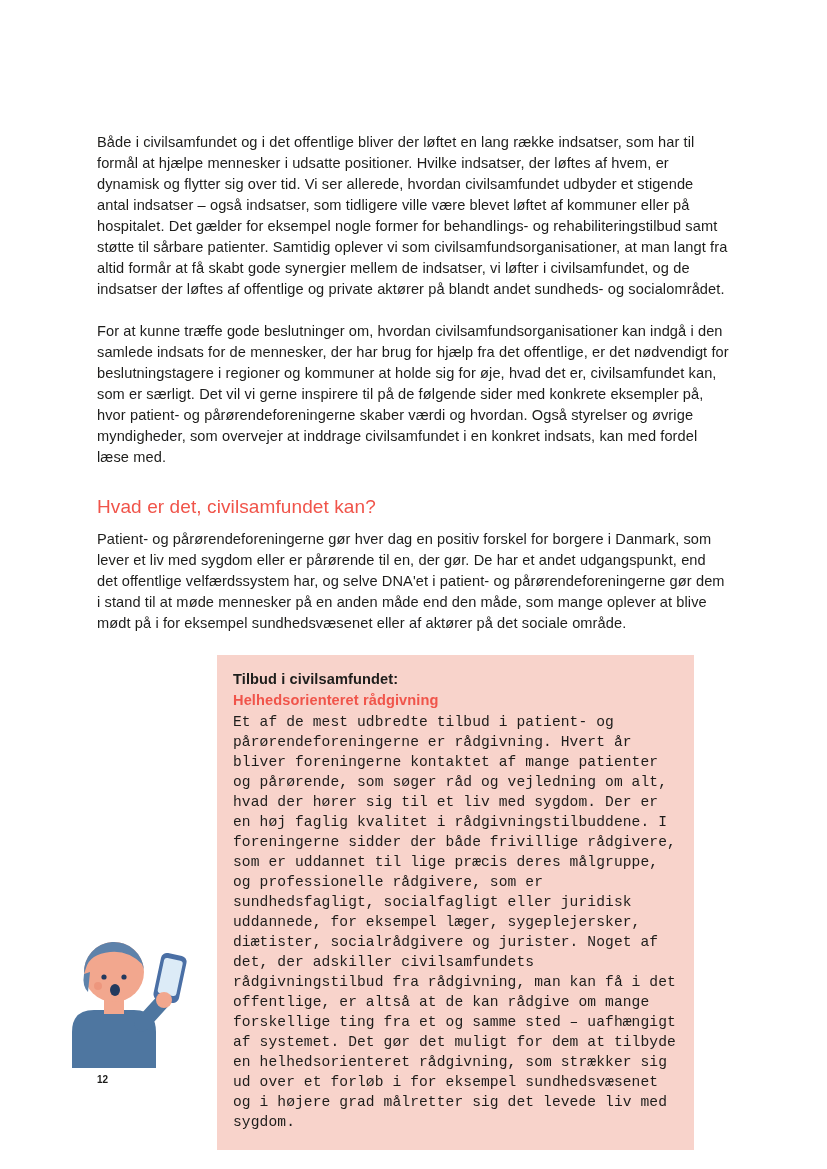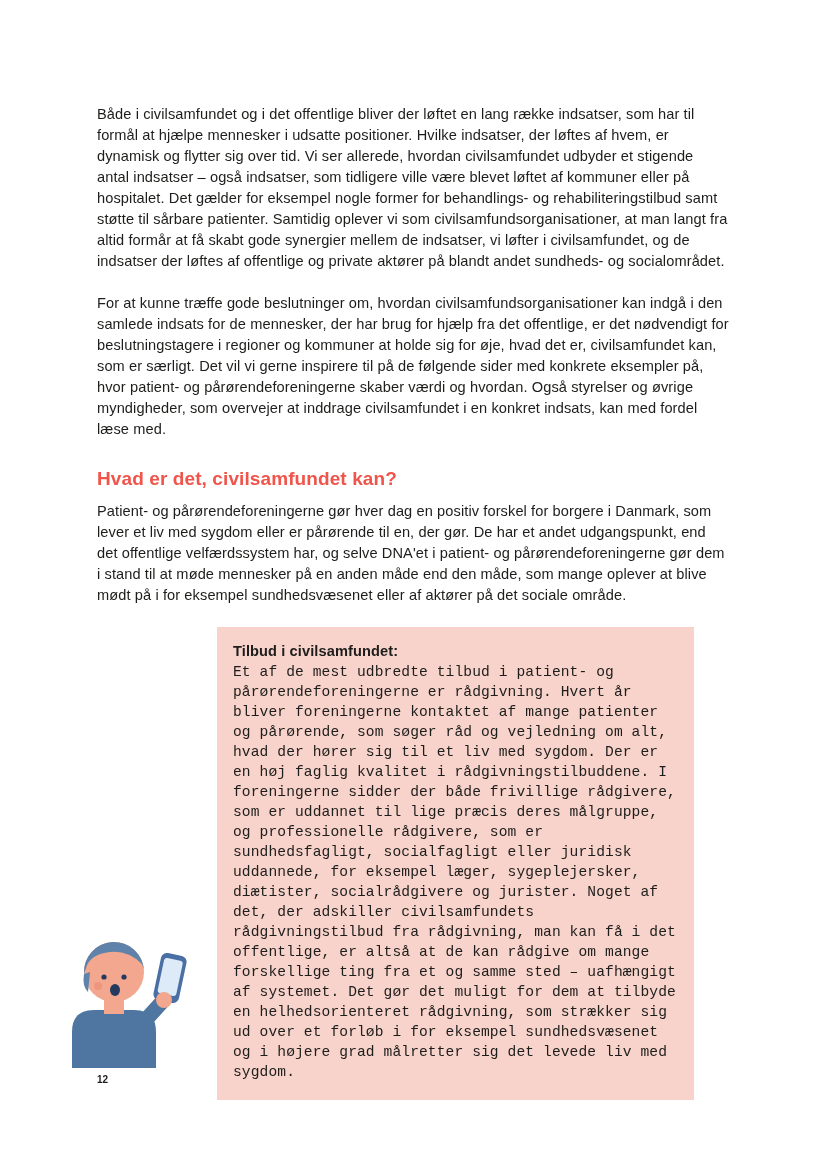--- a/index.html
+++ b/index.html
@@ -13,32 +13,32 @@
     width: 827px;
     height: 1169px;
     background: #ffffff;
     font-family: "Liberation Sans", sans-serif;
     color: var(--text);
     overflow: hidden;
   }
   .content {
     position: absolute;
     left: 97px;
-    top: 104px;
+    top: 132px;
     width: 632px;
     font-size: 14.6px;
     line-height: 21px;
     letter-spacing: 0.1px;
   }
   .content p { margin: 0 0 21px 0; }
   h2.section-heading {
     color: var(--accent);
     font-size: 19px;
     line-height: 24px;
-    font-weight: 700;
+    font-weight: 400;
     margin: 27px 0 10px 0;
   }
   .callout {
     margin: 17px 0 0 120px;
     width: 477px;
     box-sizing: border-box;
     background: var(--callout_bg);
     padding: 14px 16px 18px 16px;
     line-height: 20px;
   }
@@ -73,20 +73,21 @@
 <div class="page">
 
   <div class="content">
     <p>Både i civilsamfundet og i det offentlige bliver der løftet en lang række indsatser, som har til formål at hjælpe mennesker i udsatte positioner. Hvilke indsatser, der løftes af hvem, er dynamisk og flytter sig over tid. Vi ser allerede, hvordan civilsamfundet udbyder et stigende antal indsatser – også indsatser, som tidligere ville være blevet løftet af kommuner eller på hospitalet. Det gælder for eksempel nogle former for behandlings- og rehabiliteringstilbud samt støtte til sårbare patienter. Samtidig oplever vi som civilsamfundsorganisationer, at man langt fra altid formår at få skabt gode synergier mellem de indsatser, vi løfter i civilsamfundet, og de indsatser der løftes af offentlige og private aktører på blandt andet sundheds- og socialområdet.</p>
     <p>For at kunne træffe gode beslutninger om, hvordan civilsamfundsorganisationer kan indgå i den samlede indsats for de mennesker, der har brug for hjælp fra det offentlige, er det nødvendigt for beslutningstagere i regioner og kommuner at holde sig for øje, hvad det er, civilsamfundet kan, som er særligt. Det vil vi gerne inspirere til på de følgende sider med konkrete eksempler på, hvor patient- og pårørendeforeningerne skaber værdi og hvordan. Også styrelser og øvrige myndigheder, som overvejer at inddrage civilsamfundet i en konkret indsats, kan med fordel læse med.</p>
     <h2 class="section-heading">Hvad er det, civilsamfundet kan?</h2>
     <p>Patient- og pårørendeforeningerne gør hver dag en positiv forskel for borgere i Danmark, som lever et liv med sygdom eller er pårørende til en, der gør. De har et andet udgangspunkt, end det offentlige velfærdssystem har, og selve DNA'et i patient- og pårørendeforeningerne gør dem i stand til at møde mennesker på en anden måde end den måde, som mange oplever at blive mødt på i for eksempel sundhedsvæsenet eller af aktører på det sociale område.</p>
 
     <div class="callout">
       <p class="callout-title">Tilbud i civilsamfundet:</p>
+      <p class="callout-subtitle">Helhedsorienteret rådgivning</p>
       <p class="callout-body">Et af de mest udbredte tilbud i patient- og pårørendeforeningerne er rådgivning. Hvert år bliver foreningerne kontaktet af mange patienter og pårørende, som søger råd og vejledning om alt, hvad der hører sig til et liv med sygdom. Der er en høj faglig kvalitet i rådgivningstilbuddene. I foreningerne sidder der både frivillige rådgivere, som er uddannet til lige præcis deres målgruppe, og professionelle rådgivere, som er sundhedsfagligt, socialfagligt eller juridisk uddannede, for eksempel læger, sygeplejersker, diætister, socialrådgivere og jurister. Noget af det, der adskiller civilsamfundets rådgivningstilbud fra rådgivning, man kan få i det offentlige, er altså at de kan rådgive om mange forskellige ting fra et og samme sted – uafhængigt af systemet. Det gør det muligt for dem at tilbyde en helhedsorienteret rådgivning, som strækker sig ud over et forløb i for eksempel sundhedsvæsenet og i højere grad målretter sig det levede liv med sygdom.</p>
     </div>
   </div>
 
   <div class="illustration">
     <svg width="135" height="148" viewBox="0 0 135 148" xmlns="http://www.w3.org/2000/svg">
 
       <path d="M14 148 L14 112 Q14 90 36 90 L76 90 Q98 90 98 112 L98 148 Z" fill="#4e76a0"></path>
 
       <path d="M84 104 L104 82" stroke="#4e76a0" stroke-width="15" stroke-linecap="round" fill="none"></path>

